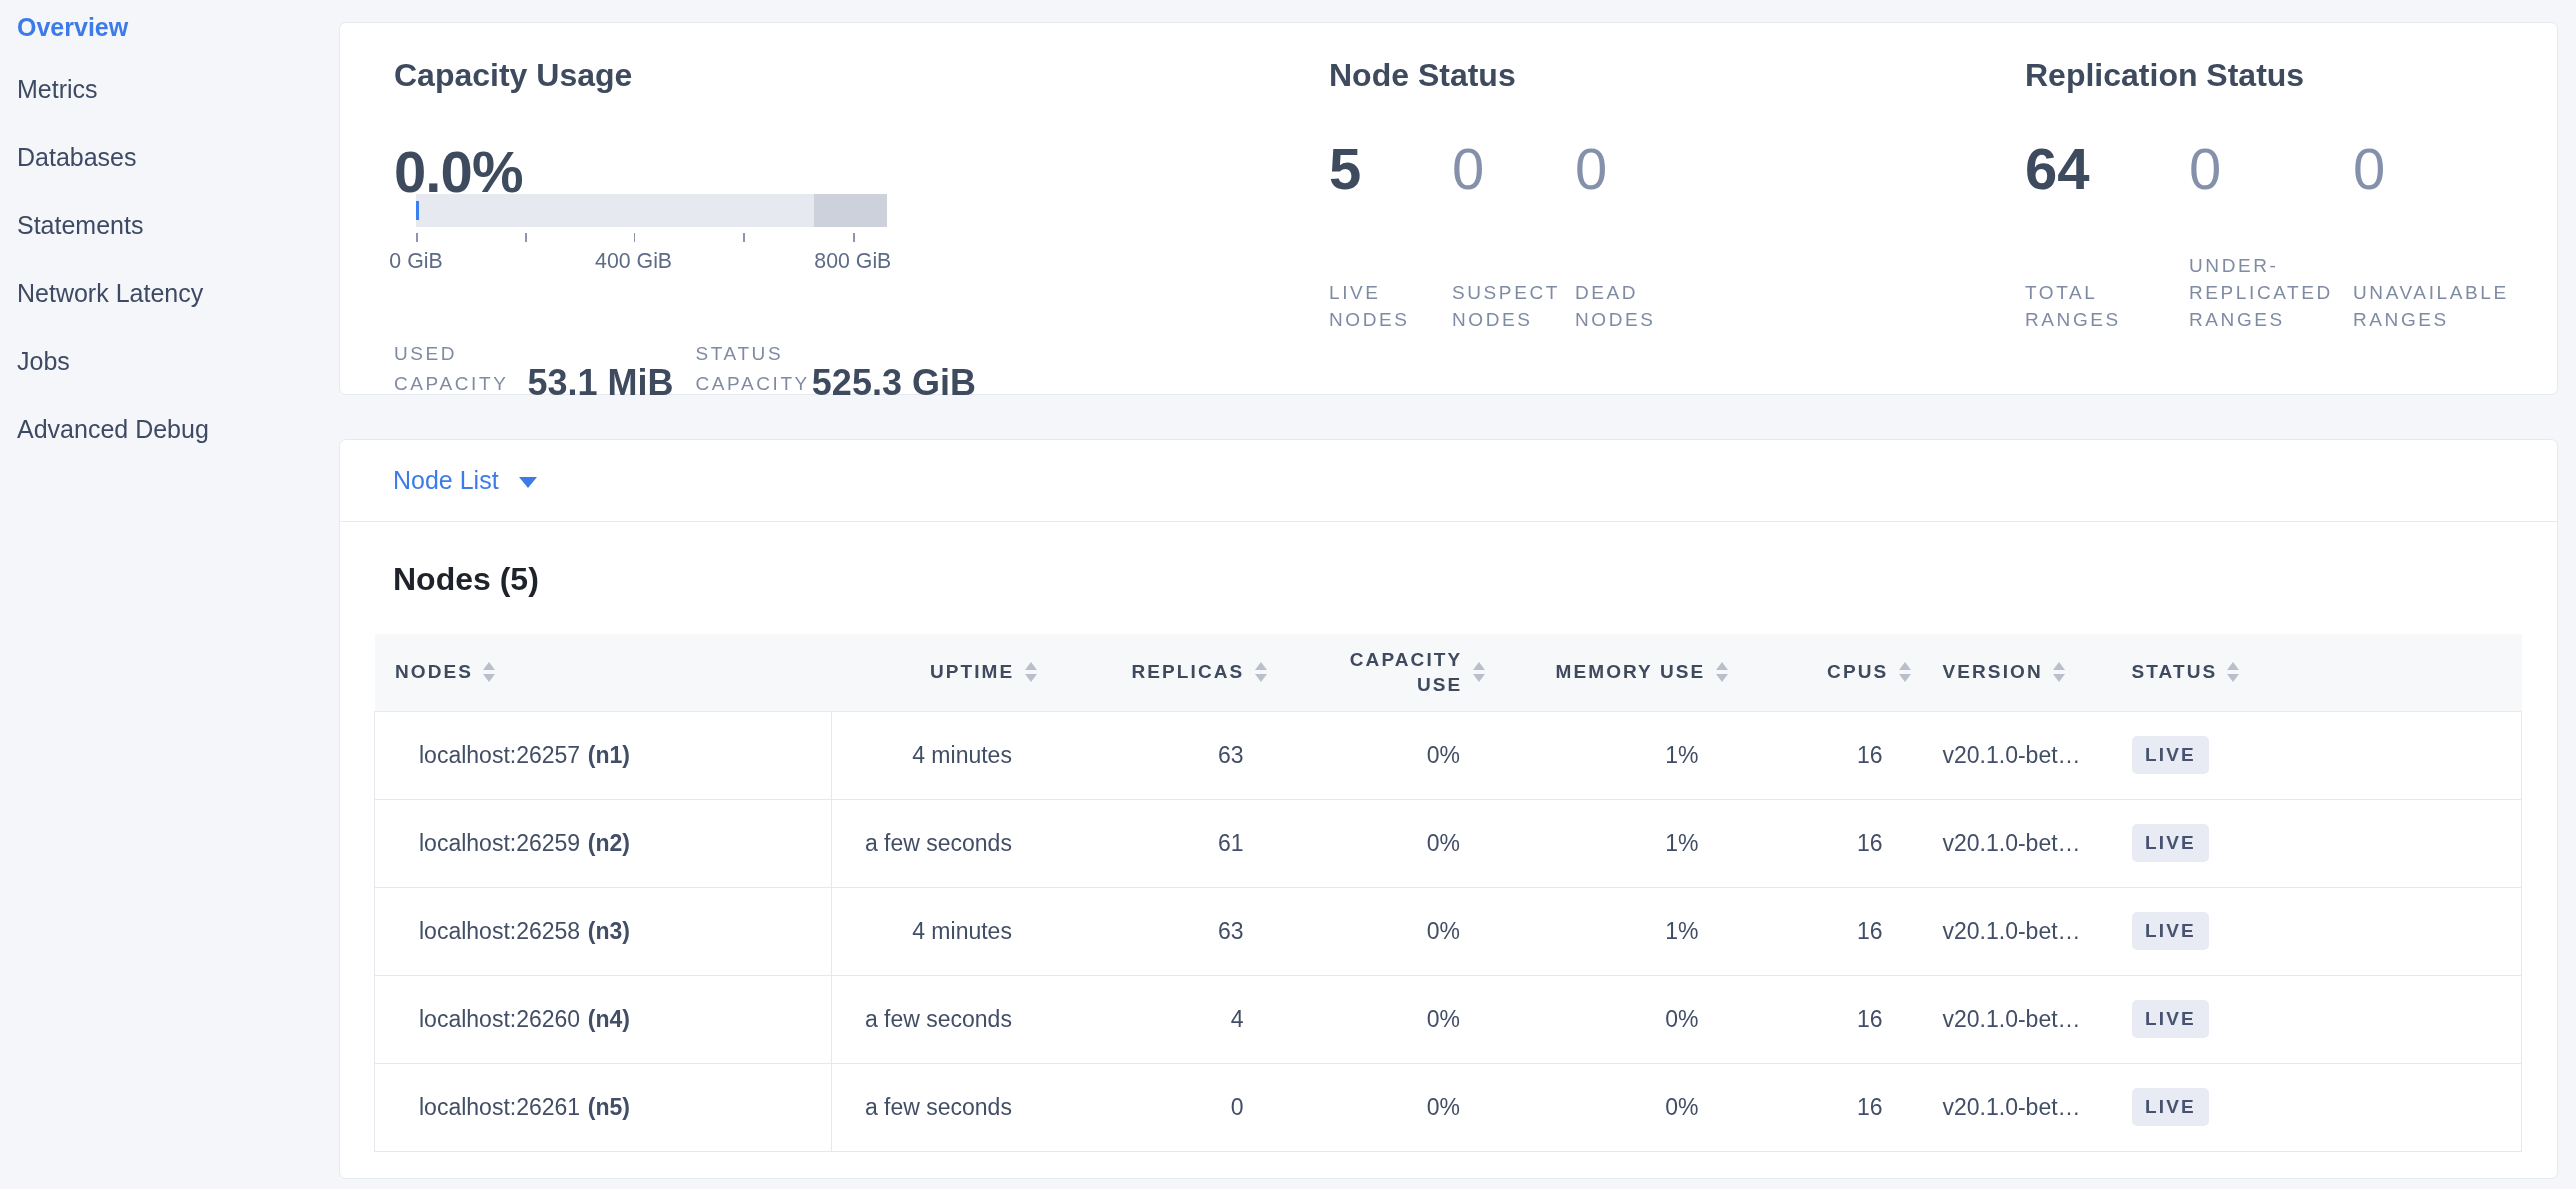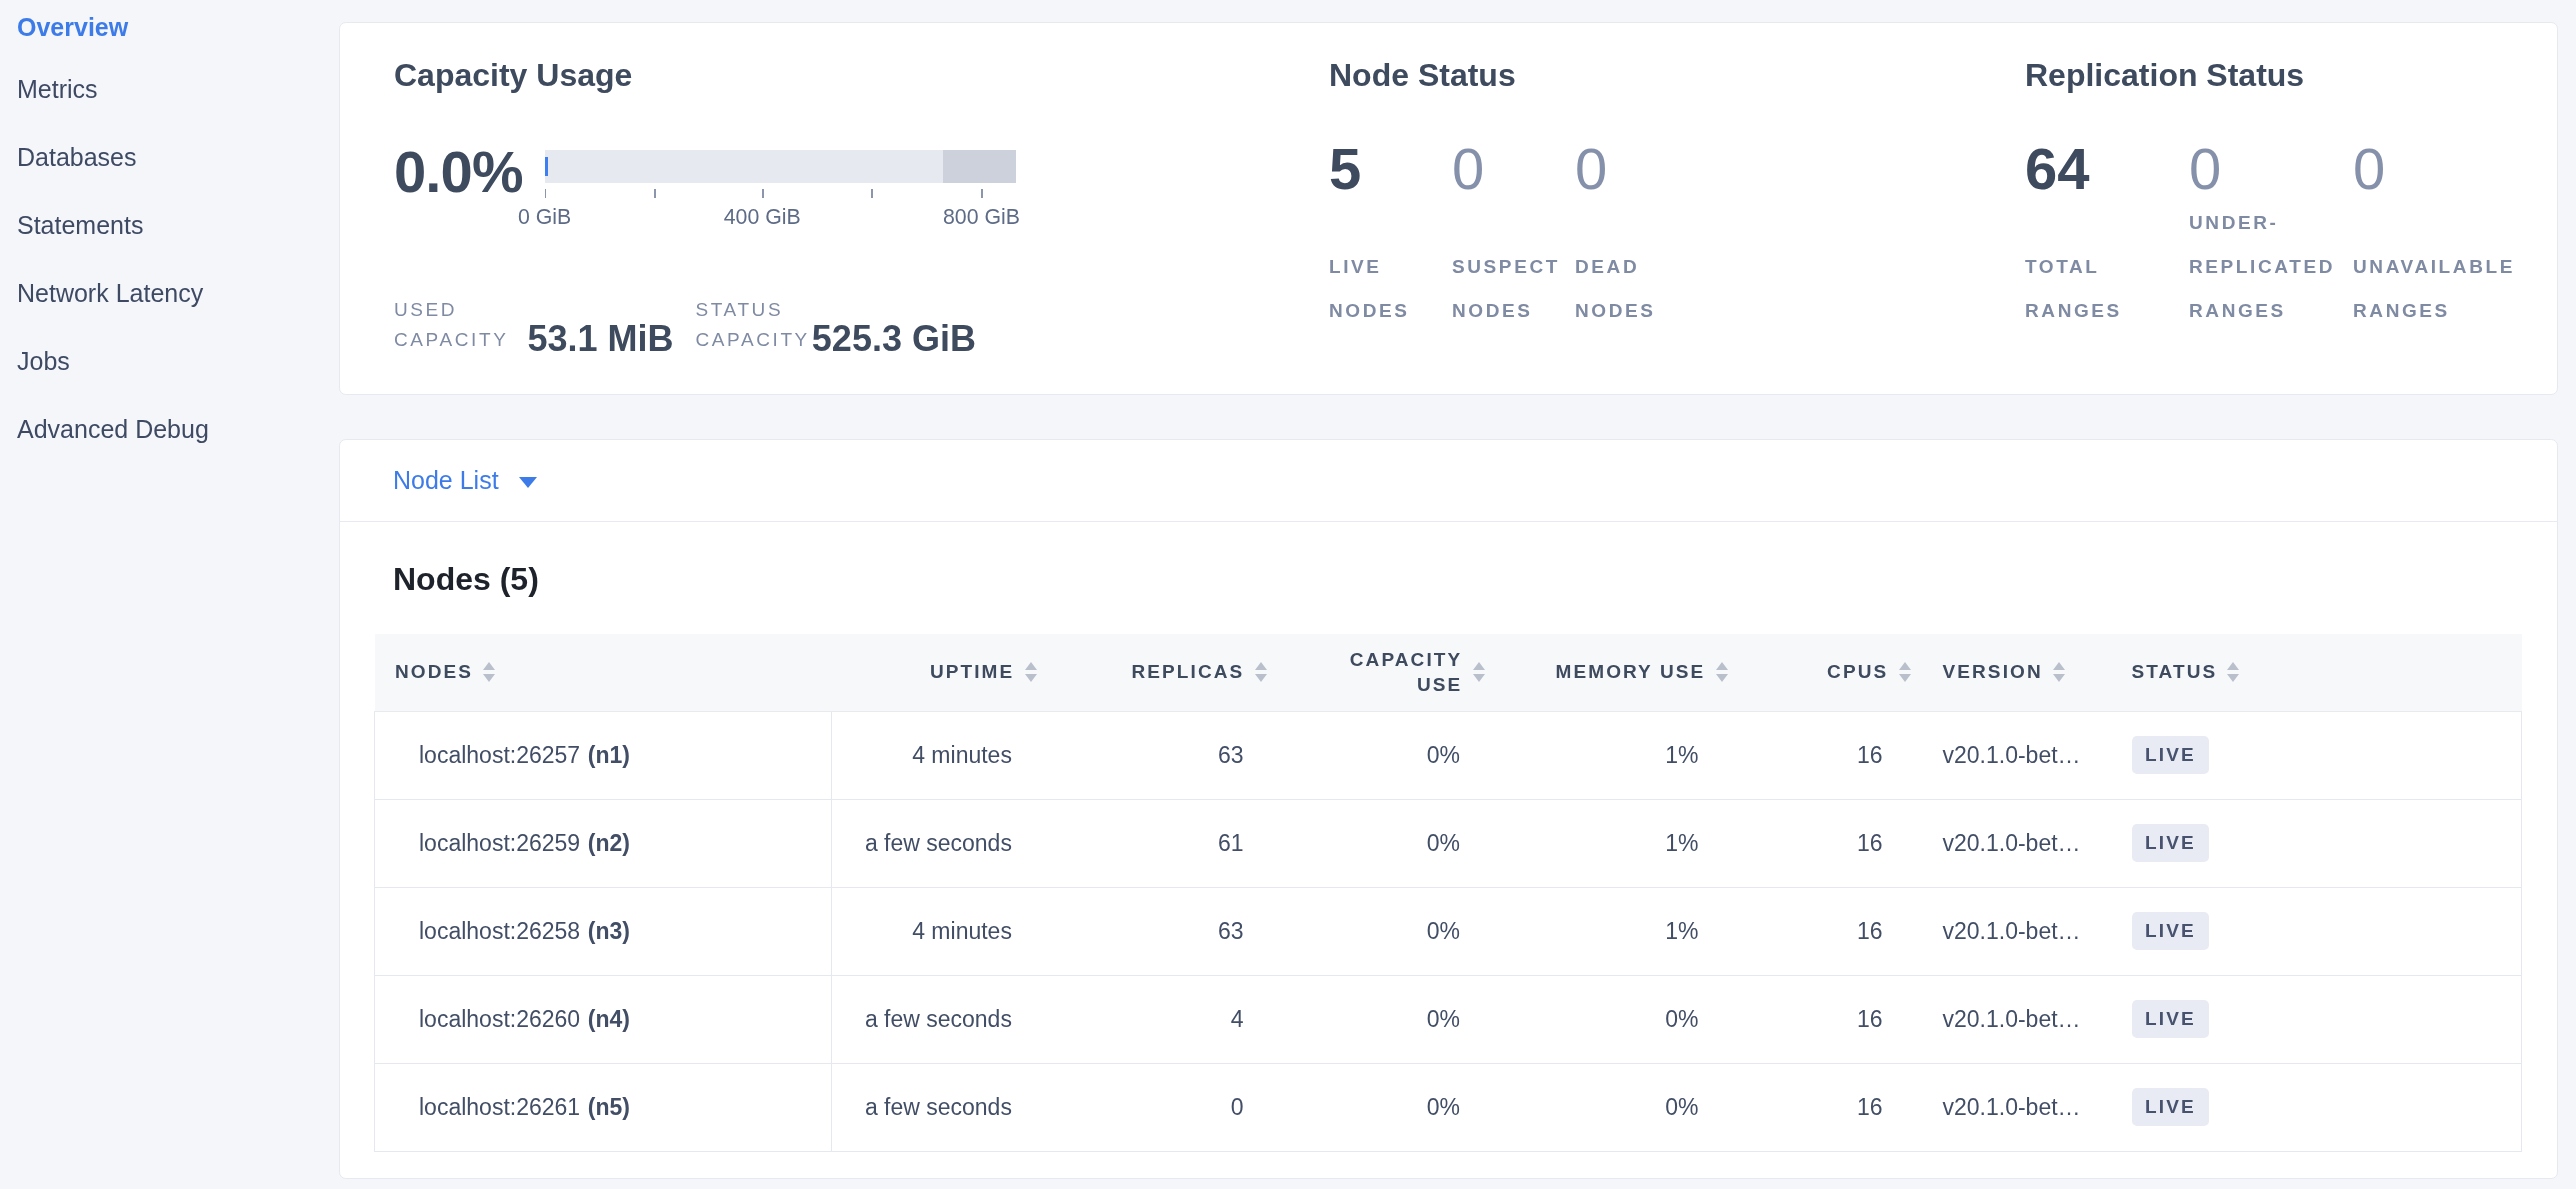--- a/index.html
+++ b/index.html
@@ -28,21 +28,21 @@
     background: #ffffff;
     border: 1.7px solid #e6e9f0;
     border-radius: 6.8px;
   }
 
   
   .card-summary { margin-top: 22px; height: 373px; display: flex; padding: 32px 34px 0 54px; }
   .section-title { font-size: 32px; font-weight: 700; color: #3e4a5e; margin: 0; line-height: 40px; }
 
   .sec-capacity { width: 648px; flex: none; }
-  .cap-gauge-row { display: flex; margin-top: 55px; align-items: flex-start; }
+  .cap-gauge-row { display: flex; margin-top: 55px; align-items: flex-start; flex-direction: column; }
   .cap-pct { font-size: 58px; font-weight: 600; color: #3e4a5e; line-height: 44px; letter-spacing: -0.9px; }
   .gauge { width: 471px; margin-left: 22px; position: relative; height: 94px; flex: none; }
   .gauge-bar { position: relative; height: 33px; background: #e6e9f0; overflow: hidden; }
   .gauge-used { position: absolute; left: 0; top: 6.8px; width: 3.4px; height: 19.6px; background: #3d7ef0; }
   .gauge-reserved { position: absolute; right: 0; top: 0; width: 15.4%; height: 100%; background: #ccd1db; }
   .gauge-tick { position: absolute; top: 39px; width: 1.7px; height: 9.4px; background: #8b96ad; }
   .gauge-label { position: absolute; top: 55px; transform: translateX(-50%); font-size: 21.3px; color: #5d6b87; white-space: nowrap; text-align: center; }
 
   .cap-stats { display: flex; align-items: flex-end; margin-top: 51px; }
   .cap-stat-label { font-size: 19px; letter-spacing: 2.6px; color: #7f8aa3; line-height: 30px; width: 130px; }
@@ -51,21 +51,21 @@
 
   .sec-nodes { margin-left: 287px; width: 631px; flex: none; }
   .sec-replication { margin-left: 65px; flex: 1; }
 
   .stats-row { display: flex; margin-top: 49px; }
   .stat { height: 189px; display: flex; flex-direction: column; justify-content: space-between; }
   .sec-nodes .stat { width: 123px; }
   .sec-replication .stat { width: 164px; }
   .stat-value { font-size: 58px; line-height: 49px; font-weight: 600; color: #3e4a5e; }
   .stat-value.muted { color: #8591ab; font-weight: 400; }
-  .stat-label { font-size: 19px; letter-spacing: 2.6px; color: #7f8aa3; line-height: 44px; font-weight: bold; }
+  .stat-label { font-size: 19px; letter-spacing: 2.6px; color: #7f8aa3; line-height: 27px; }
 
   
   .card-nodes { margin-top: 44px; height: 740px; overflow: hidden; }
   .nodelist-bar {
     height: 82px; border-bottom: 1.7px solid #e7eaf0;
     display: flex; align-items: center; padding-left: 53px; cursor: pointer;
   }
   .nodelist-label { color: #3d7ce8; font-size: 25px; }
   .caret-down {
     width: 0; height: 0; margin-left: 20.5px; margin-top: 3.4px;

